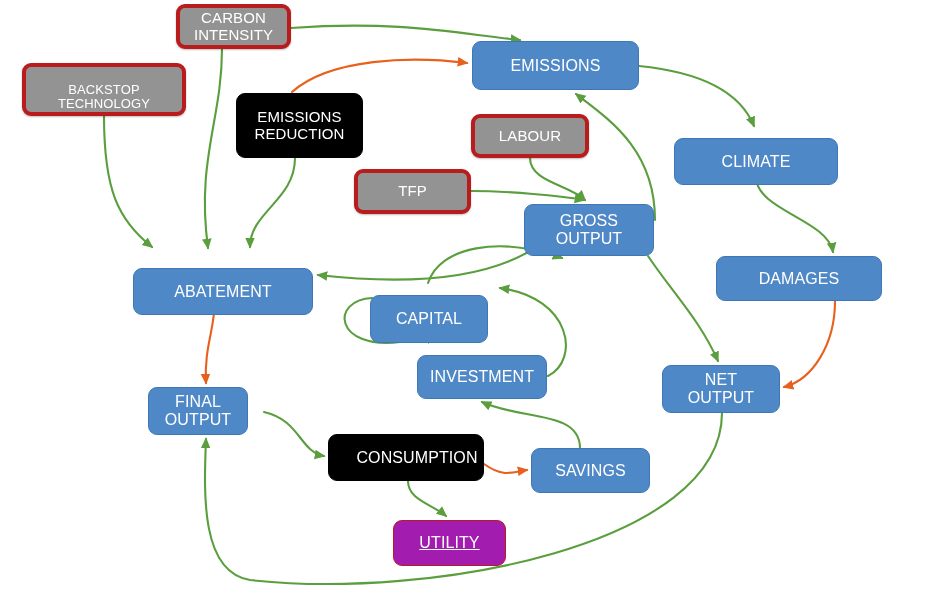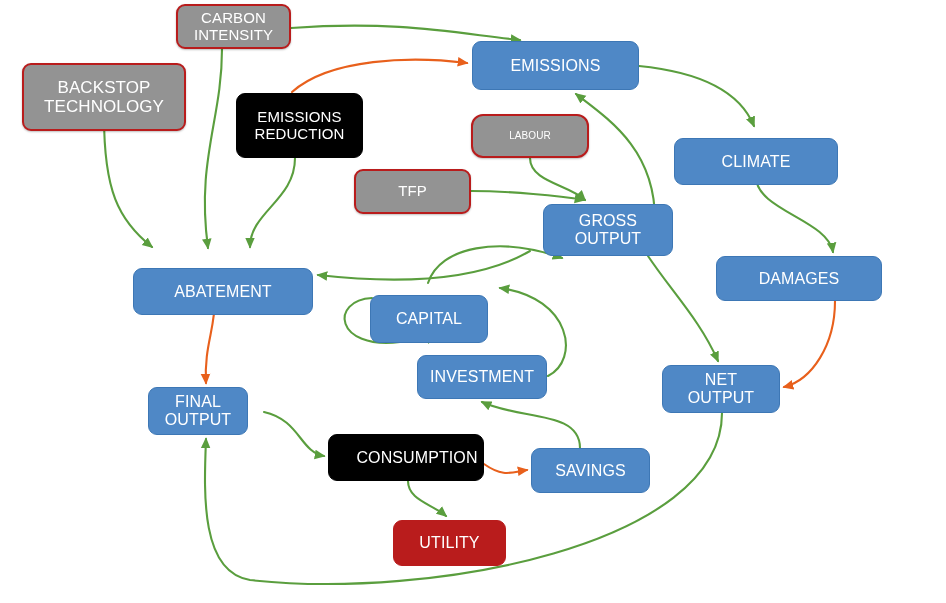--- a/index.html
+++ b/index.html
@@ -39,23 +39,23 @@
     letter-spacing: 0.1px;
     z-index: 5;
     user-select: none;
   }
   .node-label {
     display: block;
     white-space: pre-line;
     padding: 0 4px;
   }
   .node.blue  { background: #4f88c6; border: 1px solid #3d77b5; }
-  .node.grey  { background: #939393; border: 2px solid #b91c1c; box-shadow: 0 1px 2px rgba(0,0,0,0.25); }
+  .node.grey  { background: #939393; border: 4px solid #b91c1c; box-shadow: 0 1px 2px rgba(0,0,0,0.25); }
   .node.black { background: #000000; border: 1px solid #000000; }
-  .node.amber { background: #b91c1c; border: 1px solid #b91c1c; }
+  .node.amber { background: #a21caf; border: 1px solid #b91c1c; text-decoration: underline; }
 </style>
 </head>
 <body>
 
 <div id="diagram-root">
   <svg id="edge-layer" viewBox="0 0 946 603" width="946" height="603" xmlns="http://www.w3.org/2000/svg">
     <defs>
       <marker id="arrow-green" viewBox="0 0 10 10" refX="8.5" refY="5" markerWidth="5.2" markerHeight="5.2" orient="auto-start-reverse">
         <path d="M 0 0.6 L 10 5 L 0 9.4 z" fill="#5a9e3e"></path>
       </marker>
@@ -86,41 +86,41 @@
         <path d="M408,481 C408,500 432,504 446,516" fill="none" stroke="#5a9e3e" stroke-width="2.1" stroke-linecap="round" marker-end="url(#arrow-green)"></path>
         <path d="M484,464 C504,478 512,472 527,470" fill="none" stroke="#e8601c" stroke-width="2.1" stroke-linecap="round" marker-end="url(#arrow-orange)"></path>
         <path d="M580,448 C580,410 520,420 482,402" fill="none" stroke="#5a9e3e" stroke-width="2.1" stroke-linecap="round" marker-end="url(#arrow-green)"></path>
       </g>
   </svg>
   <div id="nodes-layer">
       <div class="node grey" style="left: 176px; top: 4px; width: 115px; height: 45px; font-size: 15px;">
         <span class="node-label">CARBON
 INTENSITY</span>
       </div>
-      <div class="node grey" style="left: 22px; top: 63px; width: 164px; height: 68px; font-size: 17px;">
+      <div class="node grey" style="left: 22px; top: 63px; width: 164px; height: 53px; font-size: 13px; align-items: flex-end;">
         <span class="node-label">BACKSTOP
 TECHNOLOGY</span>
       </div>
       <div class="node black" style="left: 236px; top: 93px; width: 127px; height: 65px; font-size: 15px;">
         <span class="node-label">EMISSIONS
 REDUCTION</span>
       </div>
       <div class="node blue" style="left: 472px; top: 41px; width: 167px; height: 49px; font-size: 16px;">
         <span class="node-label">EMISSIONS</span>
       </div>
-      <div class="node grey" style="left: 471px; top: 114px; width: 118px; height: 44px; font-size: 10px; border-radius: 12px;">
+      <div class="node grey" style="left: 471px; top: 114px; width: 118px; height: 44px; font-size: 15px;">
         <span class="node-label">LABOUR</span>
       </div>
       <div class="node grey" style="left: 354px; top: 169px; width: 117px; height: 45px; font-size: 15px;">
         <span class="node-label">TFP</span>
       </div>
       <div class="node blue" style="left: 674px; top: 130px; width: 164px; height: 47px; font-size: 16px; margin-top: 8px;">
         <span class="node-label">CLIMATE</span>
       </div>
-      <div class="node blue" style="left: 524px; top: 204px; width: 130px; height: 52px; font-size: 16px; margin-left: 19px;">
+      <div class="node blue" style="left: 524px; top: 204px; width: 130px; height: 52px; font-size: 16px;">
         <span class="node-label">GROSS
 OUTPUT</span>
       </div>
       <div class="node blue" style="left: 133px; top: 268px; width: 180px; height: 47px; font-size: 16px;">
         <span class="node-label">ABATEMENT</span>
       </div>
       <div class="node blue" style="left: 716px; top: 256px; width: 166px; height: 45px; font-size: 16px;">
         <span class="node-label">DAMAGES</span>
       </div>
       <div class="node blue" style="left: 370px; top: 283px; width: 118px; height: 48px; font-size: 16px; margin-top: 12px;">

